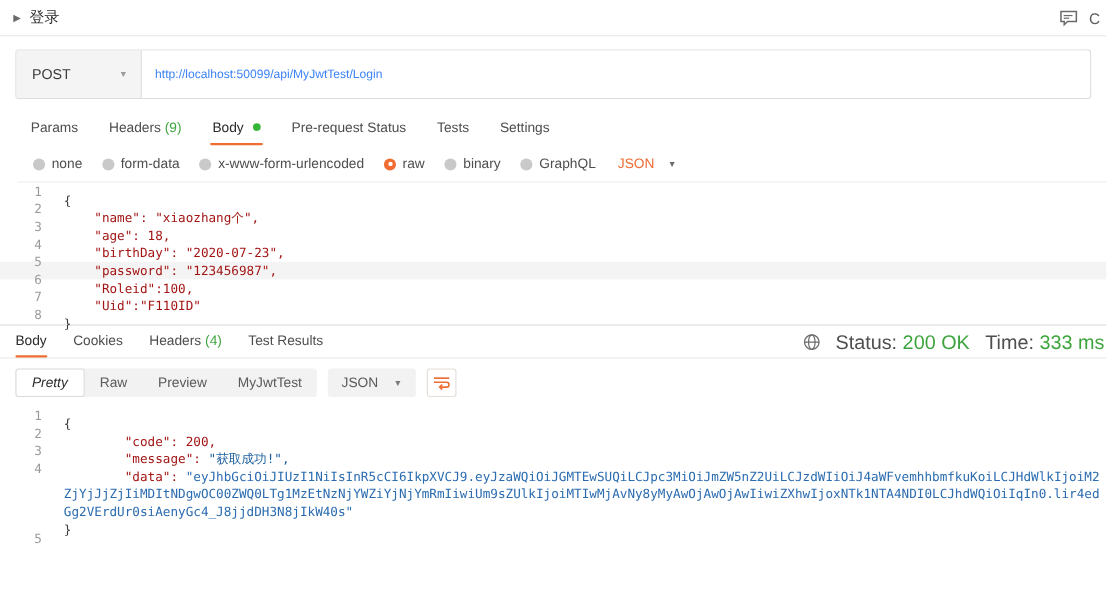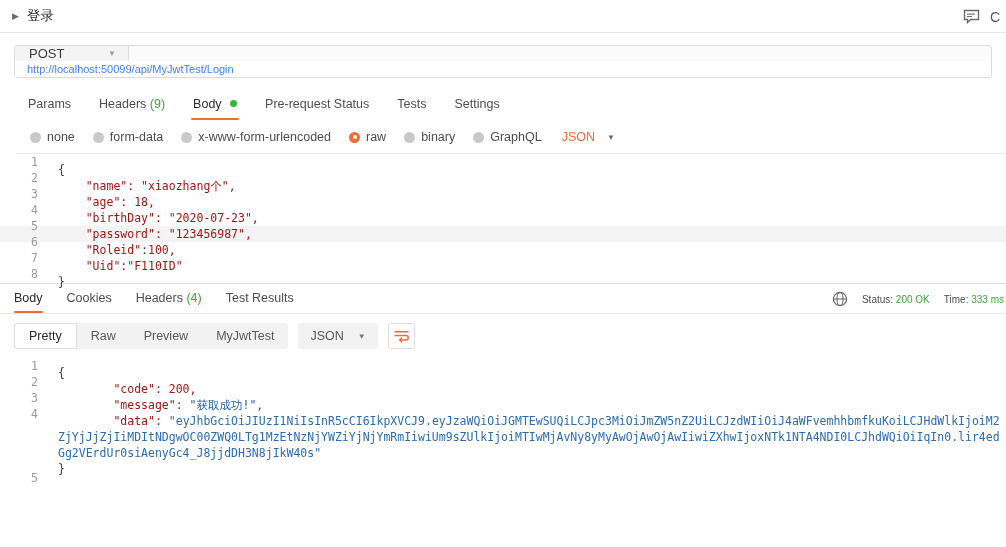--- a/index.html
+++ b/index.html
@@ -36,24 +36,23 @@
     font-size: 14px; color: #5a5a5a; overflow: hidden; width: 12px;
     white-space: nowrap;
   }
 
   
   .urlrow {
     padding: 12px 14px 11px 14px;
     background: #fff;
   }
   .urlbox {
-    display: flex; height: 33px;
+    display: flex; height: 45px;
     border: 1px solid #dcdcdc; border-radius: 3px;
     background: #fbfbfb;
-    flex-direction: column;
   }
   .method {
     width: 114px; display: flex; align-items: center; justify-content: space-between;
     padding: 0 12px 0 14px;
     font-size: 13px; color: #3d3d3d;
     border-right: 1px solid #dcdcdc;
     background: #f4f4f4;
     cursor: pointer;
   }
   .method .caret { color:#9a9a9a; font-size: 8px; }
@@ -152,40 +151,40 @@
   .rtab:first-child { padding-left: 0; }
   .rtab.active { color: #2b2b2b; }
   .rtab.active::after {
     content:""; position:absolute; left:0; right:12px; bottom:0;
     height: 2.5px; background: #ef6c33; border-radius:2px;
   }
   .rtab .count { color: #3ea53e; }
   .resp-meta {
     position: absolute; right: 0; top: 0; height: 30px;
     display: flex; align-items: center; gap: 14px; padding-right: 2px;
-    font-size: 10px; color: #4e4e4e; white-space: nowrap;
+    font-size: 18px; color: #4e4e4e; white-space: nowrap;
   }
   .resp-meta .val { color: #3ea53e; }
   .globe { display:block; }
 
   
   .respbar {
     display: flex; align-items: center; gap: 10px;
     padding: 9px 14px;
   }
   .segment {
     display: flex; align-items: center;
     background: #f2f2f2; border-radius: 3px; height: 26px;
   }
   .seg {
     font-size: 12.5px; color: #5a5a5a; padding: 0 14px;
     height: 26px; display:flex; align-items:center; cursor:pointer;
     white-space: nowrap;
   }
-  .seg.active { color: #2b2b2b; background: #fff; border: 1px solid #dcdcdc; border-radius: 3px; }
+  .seg.active { color: #2b2b2b; background: #fff; border: 1px solid #dcdcdc; border-radius: 3px; font-style: italic; }
   .fmtsel {
     display:flex; align-items:center; gap: 14px;
     background:#f2f2f2; border-radius: 3px; height: 26px;
     padding: 0 12px; font-size: 12.5px; color:#5a5a5a; cursor:pointer;
   }
   .fmtsel .caret { color:#7a7a7a; font-size:8px; }
   .wrapbtn {
     width: 27px; height: 26px; border: 1px solid #e4ddd8; border-radius: 3px;
     display:flex; align-items:center; justify-content:center;
     background:#fff; cursor:pointer;

